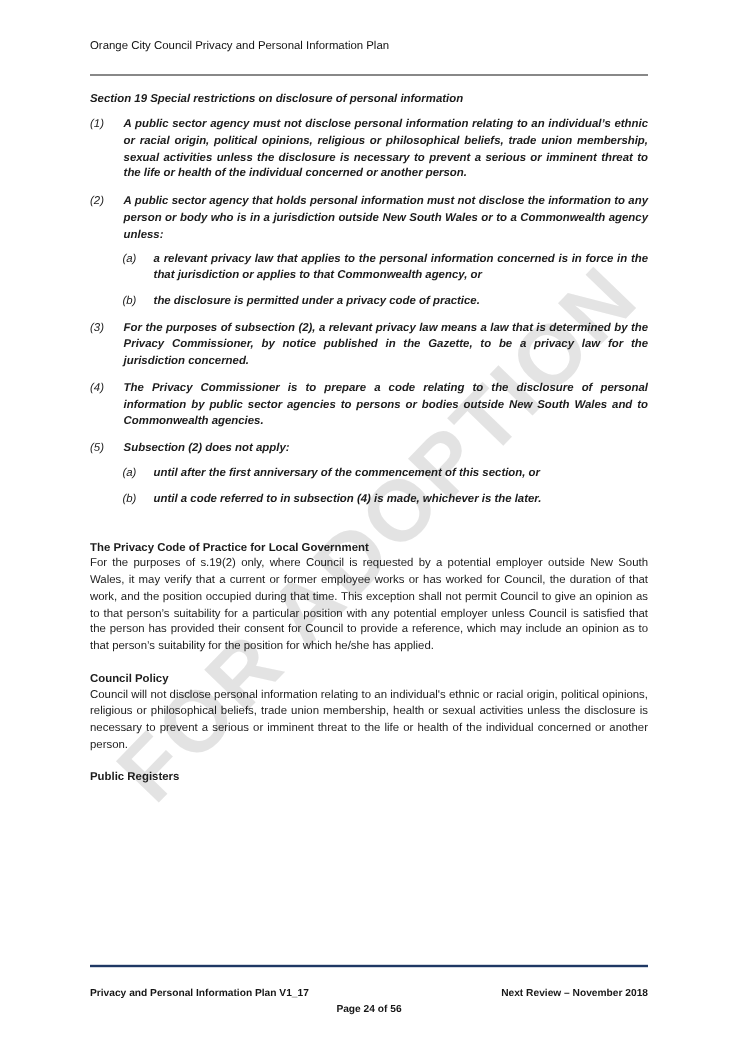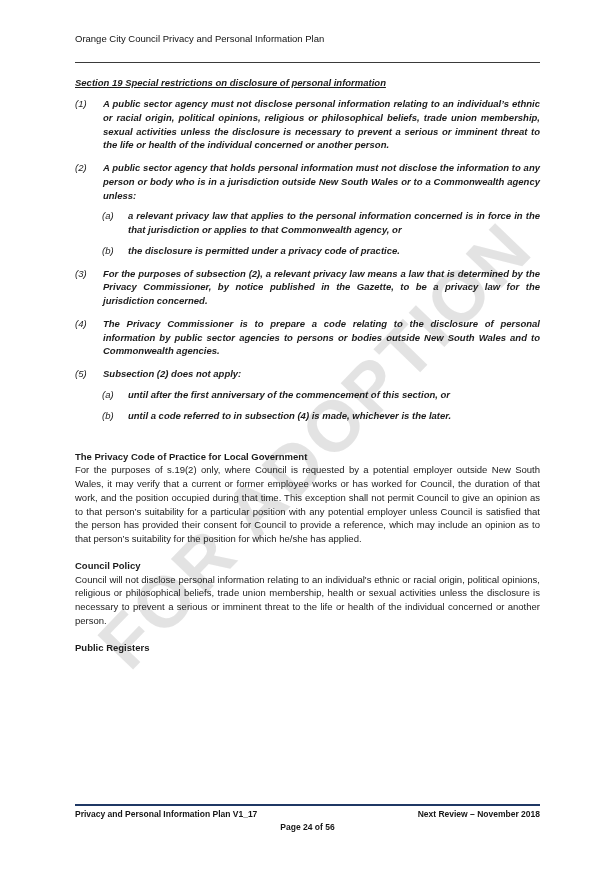--- a/index.html
+++ b/index.html
@@ -20,41 +20,41 @@
     padding-top:33px; padding-bottom:18px;
     font-size:9.5px; color:#111;
     border-bottom:1px solid #3a3a3a;
   }
   .heading {
     margin:22px 0 0 0; font-size:10.5px; font-weight:700;
     line-height:1.4; text-align:justify; color:#161616;
   }
   .h-num { padding-right:7px; }
   .act-title {
-    margin:14px 0 0 0; font-size:9.5px; font-weight:700; font-style:italic;text-decoration:underline;
+    margin:14px 0 0 0; font-size:9.5px; font-weight:700; font-style:italic;
   }
   .clause {
     display:grid; grid-template-columns:28px 1fr;
     font-style:italic; font-size:9.5px; line-height:1.45; margin-top:9px;
   }
   .clause .txt { text-align:justify;font-weight:bold; }
   .sub {
     margin-left:27px; grid-template-columns:26px 1fr; margin-top:7px;
   }
   .body-section p {
     margin:0; font-size:9.5px; line-height:1.45; text-align:justify;
   }
   .body-title { font-size:9.5px; font-weight:700; line-height:1.45; }
   .sec-privacy-code { margin-top:27px; }
   .para-gap { margin-top:13px; }
   .sec-council-policy { margin-top:13px; }
   .sec-public-registers { margin-top:13px; }
   .footer {
     position:absolute; left:75px; right:74px; top:804px; z-index:1;
-    border-top:2px solid #1f3864; padding-top:3px;
+    border-top:2px solid #1f3864; padding-top:16px;
     font-size:8.5px; font-weight:700; color:#161616;
   }
   .footer-row { display:flex; justify-content:space-between; }
   .footer-center { text-align:center; margin-top:3px; }
 </style>
 </head>
 <body>
 
 <div class="page">
 

